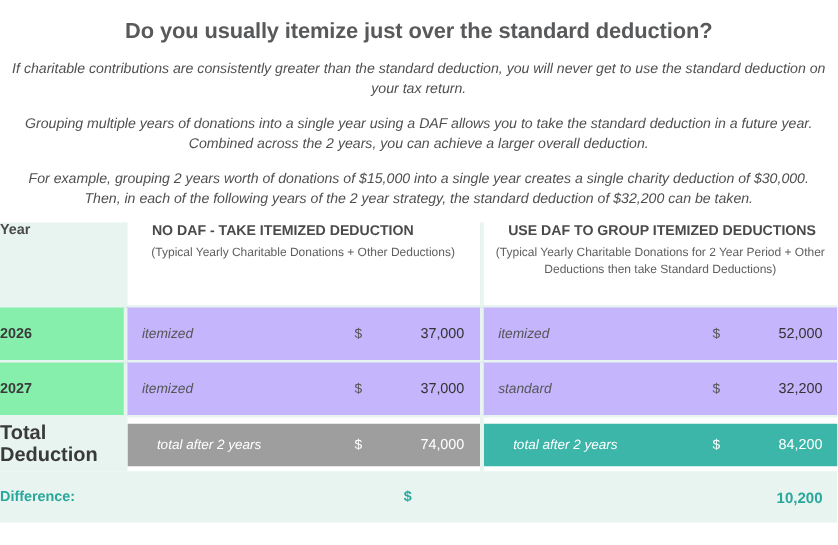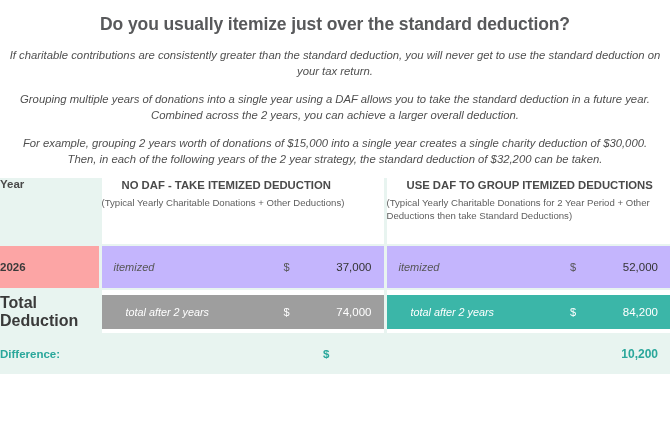--- a/index.html
+++ b/index.html
@@ -76,24 +76,25 @@
     font-weight: bold;
     color: #4a4a4a;
     margin-bottom: 5px;
     line-height: 1.25;
     margin-left: 20px;
   }
   .hdr-cell .h-sub {
     font-size: 9.6px;
     color: #5e5e5e;
     line-height: 1.35;
+    text-align: center;
   }
 
   .yearlabel {
-    background: #fca5a5;
+    background: #86efac;
     height: 44px;
     padding-left: 14px;
     font-size: 11.5px;
     font-weight: bold;
     color: #3a3a3a;
     box-sizing: border-box;
     vertical-align: middle !important;
   }
   .datacell {
     height: 44px;
@@ -241,20 +242,37 @@
         </td>
         <td class="datacell">
           <div class="cellrow">
             <span class="ctype">itemized</span>
             <span class="cdollar">$</span>
             <span class="cval">52,000</span>
           </div>
         </td>
       </tr>
 
+      <tr class="row-sep">
+        <td class="yearlabel">2027</td>
+        <td class="datacell">
+          <div class="cellrow">
+            <span class="ctype">itemized</span>
+            <span class="cdollar">$</span>
+            <span class="cval">37,000</span>
+          </div>
+        </td>
+        <td class="datacell">
+          <div class="cellrow">
+            <span class="ctype">standard</span>
+            <span class="cdollar">$</span>
+            <span class="cval">32,200</span>
+          </div>
+        </td>
+      </tr>
 
       <tr class="row-sep">
         <td class="total-label">Total Deduction</td>
         <td class="total-cell">
           <div class="bar grey">
             <span class="ctype">total after 2 years</span>
             <span class="cdollar">$</span>
             <span class="cval">74,000</span>
           </div>
         </td>

